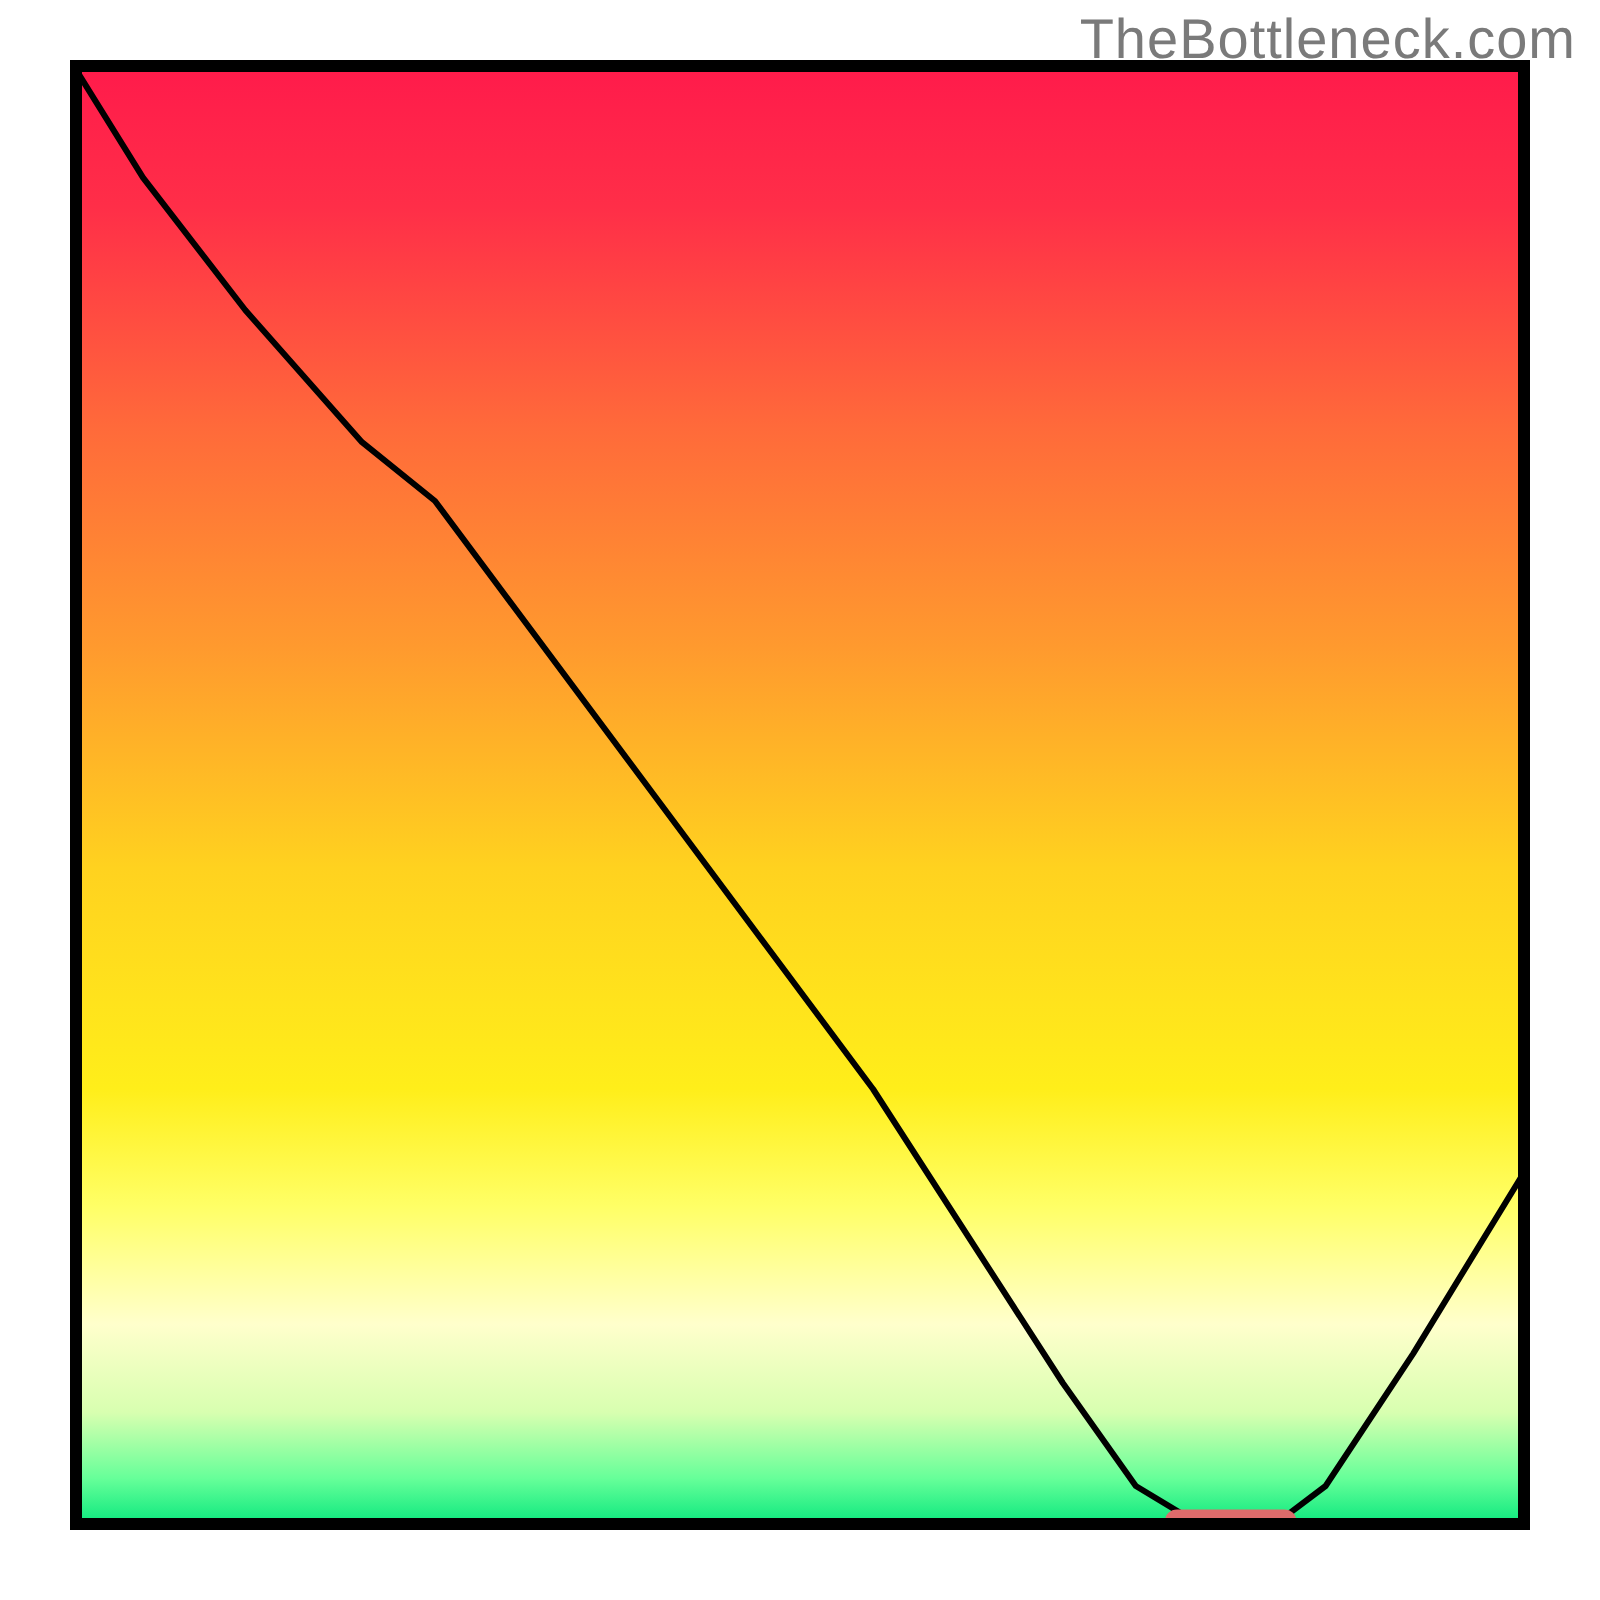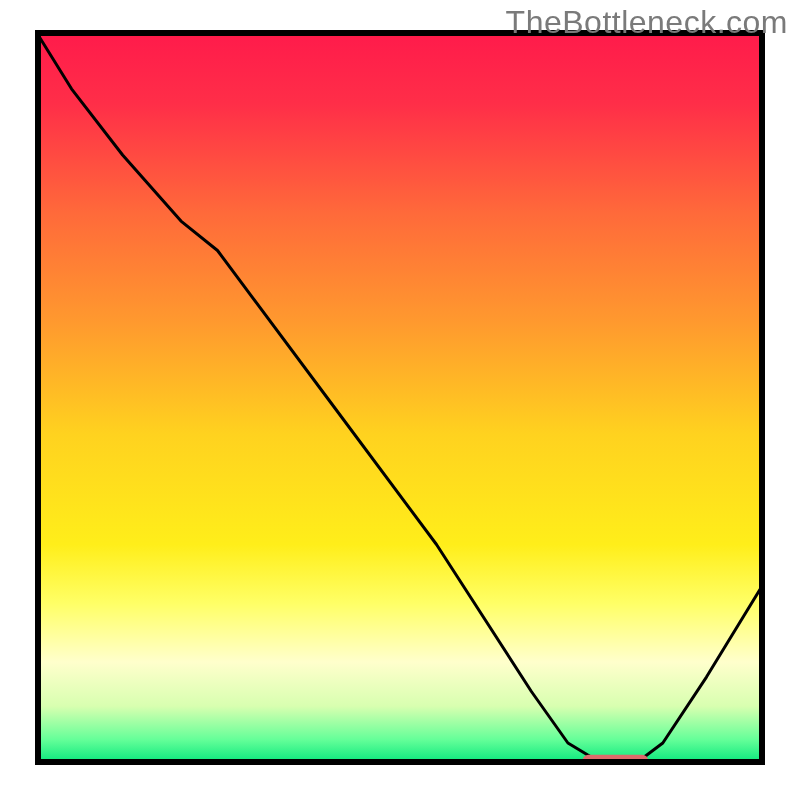--- a/index.html
+++ b/index.html
@@ -8,21 +8,21 @@
     width: 800px;
     height: 800px;
     background: #fff;
     font-family: Arial, Helvetica, sans-serif;
   }
   .watermark {
     position: absolute;
     top: 4px;
     right: 12px;
     color: #7a7a7a;
-    font-size: 32px;
+    font-size: 28px;
     font-weight: 400;
     letter-spacing: 0.5px;
     z-index: 10;
   }
   .frame {
     position: absolute;
     left: 35px;
     top: 30px;
     width: 730px;
     height: 735px;

